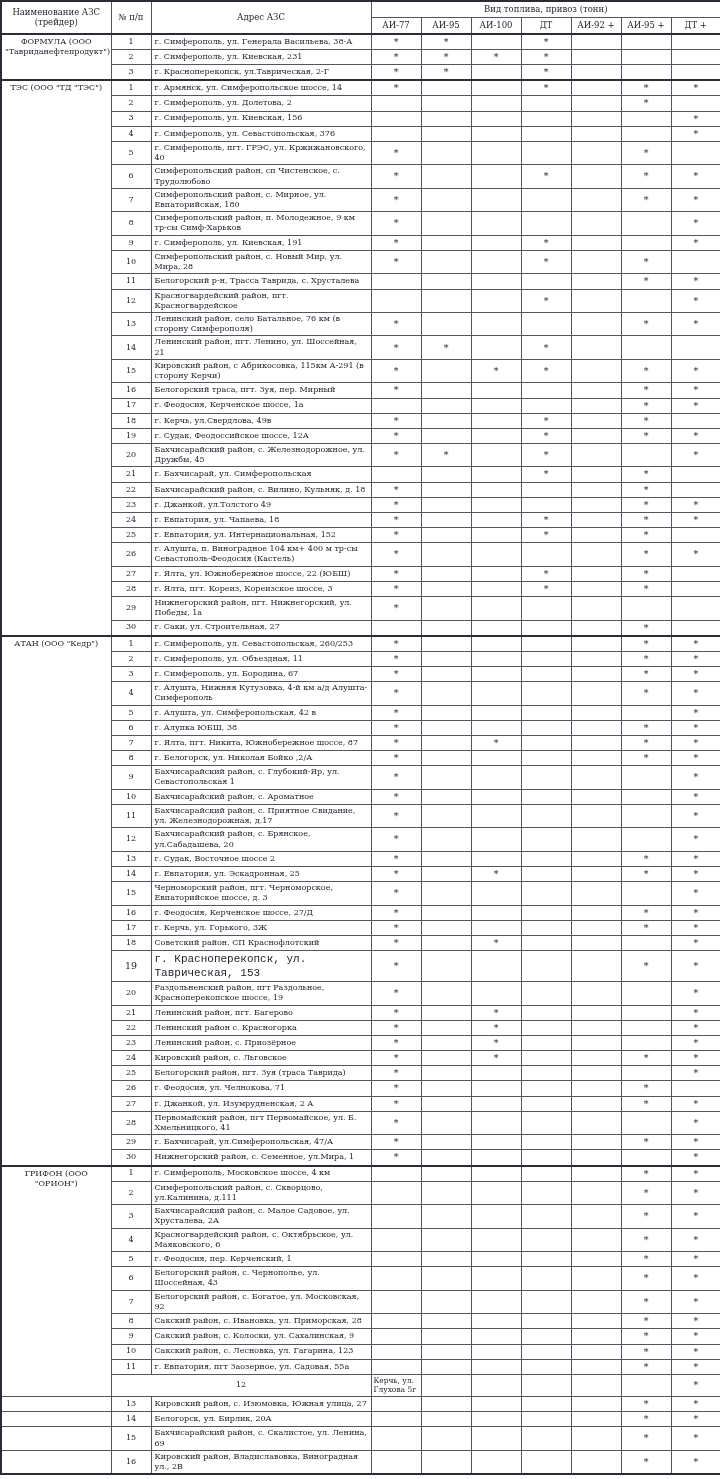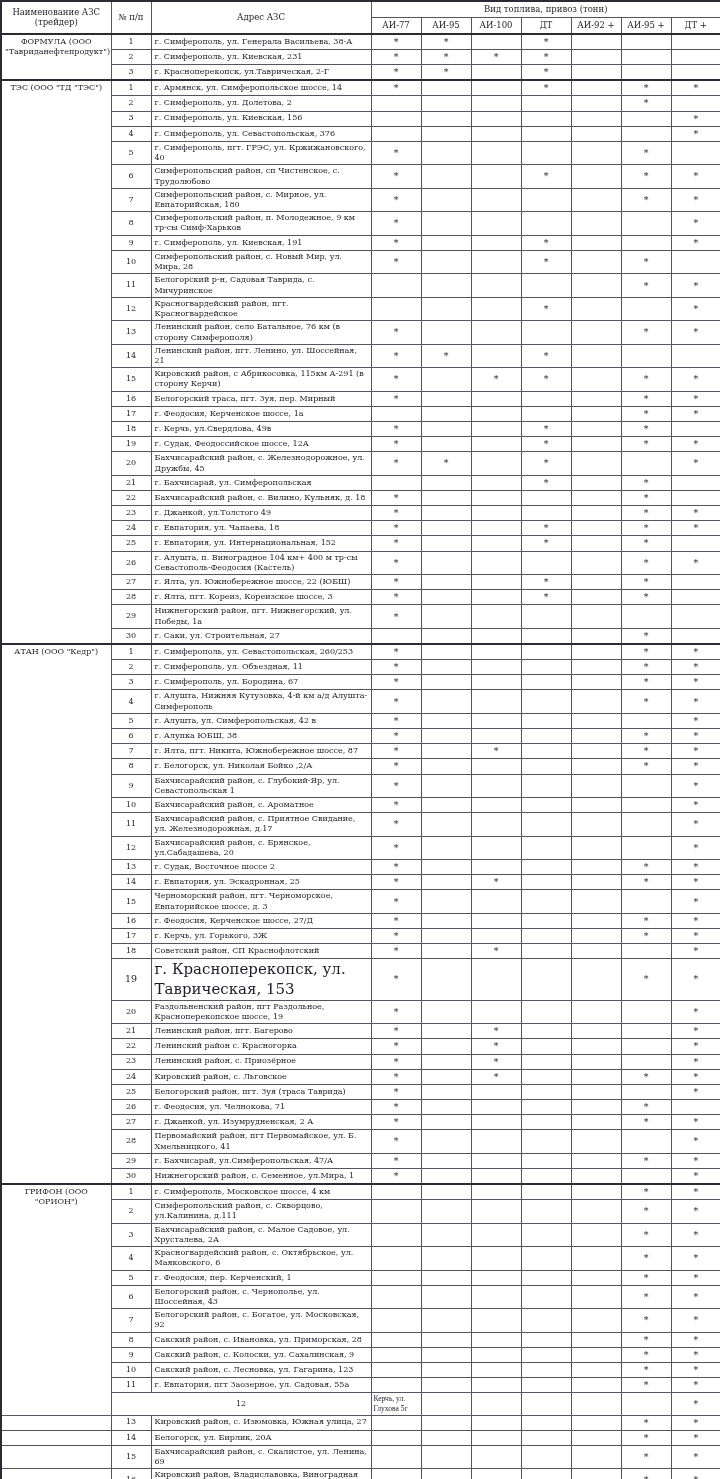--- a/index.html
+++ b/index.html
@@ -10,26 +10,26 @@
   col.c-addr{width:220px;}
   col.c-fuel{width:50px;}
   th,td{border:1px solid #55555f;padding:1px 3px;vertical-align:middle;
         font-size:8px;line-height:1.28;overflow:hidden;}
   thead th{font-weight:normal;font-size:8.5px;text-align:center;padding:2px 2px;}
   thead{border-bottom:2px solid #c2410c;}
   td.trader-cell{text-align:center;vertical-align:top;font-size:8px;padding-top:2px;}
   td.num-cell{text-align:center;}
   td.addr-cell{text-align:left;}
   td.fuel-cell{text-align:center;font-size:9.5px;}
-  td.fuel-cell.astext{font-size:7.5px;text-align:left;padding:1px 2px;font-family:Liberation Serif, serif;}
+  td.fuel-cell.astext{font-size:7.5px;text-align:left;padding:1px 2px;}
   td.fuel-first, th.fuel-first{border-left:1.6px solid #2b2b33;}
   td.fuel-sep, th.fuel-sep{border-left:1.6px solid #2b2b33;}
   tr.group-start td{border-top:2px solid #2b2b33;}
   tr.thick-top td{border-top:1.8px solid #2b2b33;}
-  tr.big-row td.addr-cell{font-size:15px;}
+  tr.big-row td.addr-cell{font-size:11px;font-family:Liberation Mono, monospace;}
   tr.big-row td.num-cell{font-size:9.5px;}
   td.merged-num{text-align:center;}
 </style>
 </head>
 <body>
 
 <table>
   <colgroup>
     <col class="c-trader">
       <col class="c-num">
@@ -200,21 +200,21 @@
         <td class="fuel-cell fuel-first">*</td>
         <td class="fuel-cell"></td>
         <td class="fuel-cell"></td>
         <td class="fuel-cell">*</td>
         <td class="fuel-cell fuel-sep"></td>
         <td class="fuel-cell">*</td>
         <td class="fuel-cell"></td>
       </tr>
       <tr>
         <td class="num-cell">11</td>
-        <td class="addr-cell">Белогорский р-н, Садовая Таврида, с. Мичуринское</td>
+        <td class="addr-cell">Белогорский р-н, Трасса Таврида, с. Хрусталева</td>
         <td class="fuel-cell fuel-first"></td>
         <td class="fuel-cell"></td>
         <td class="fuel-cell"></td>
         <td class="fuel-cell"></td>
         <td class="fuel-cell fuel-sep"></td>
         <td class="fuel-cell">*</td>
         <td class="fuel-cell">*</td>
       </tr>
       <tr>
         <td class="num-cell">12</td>

